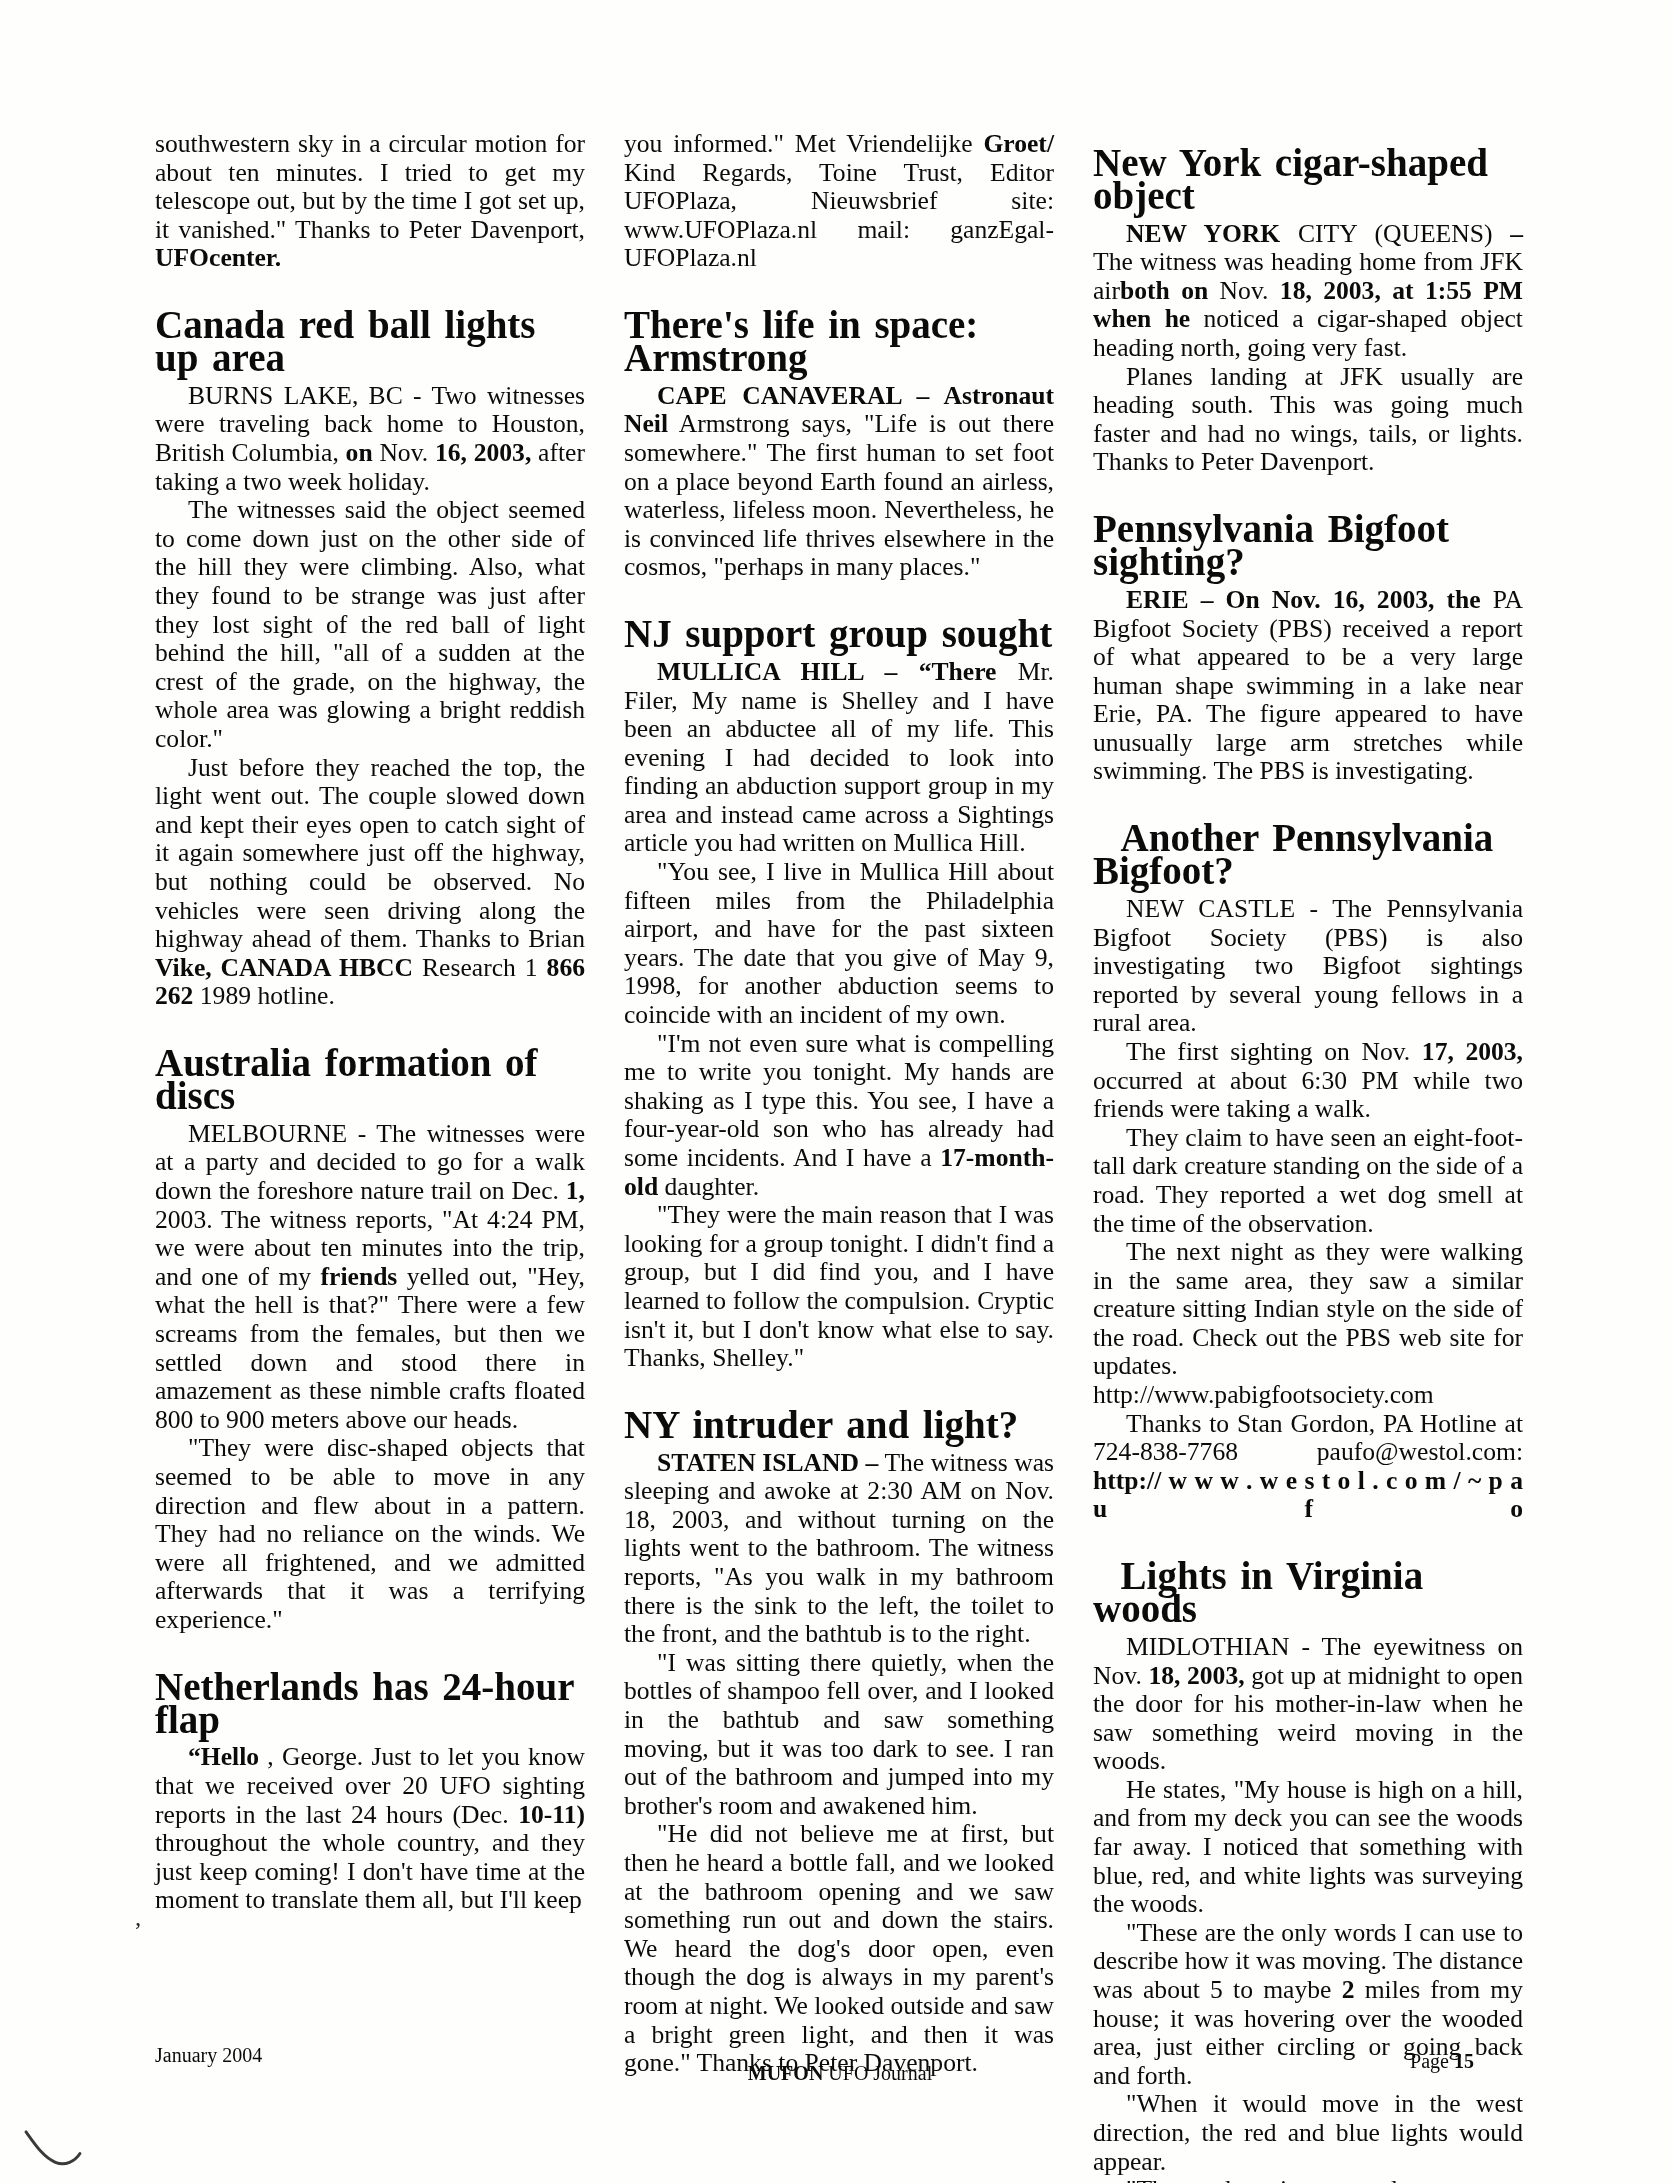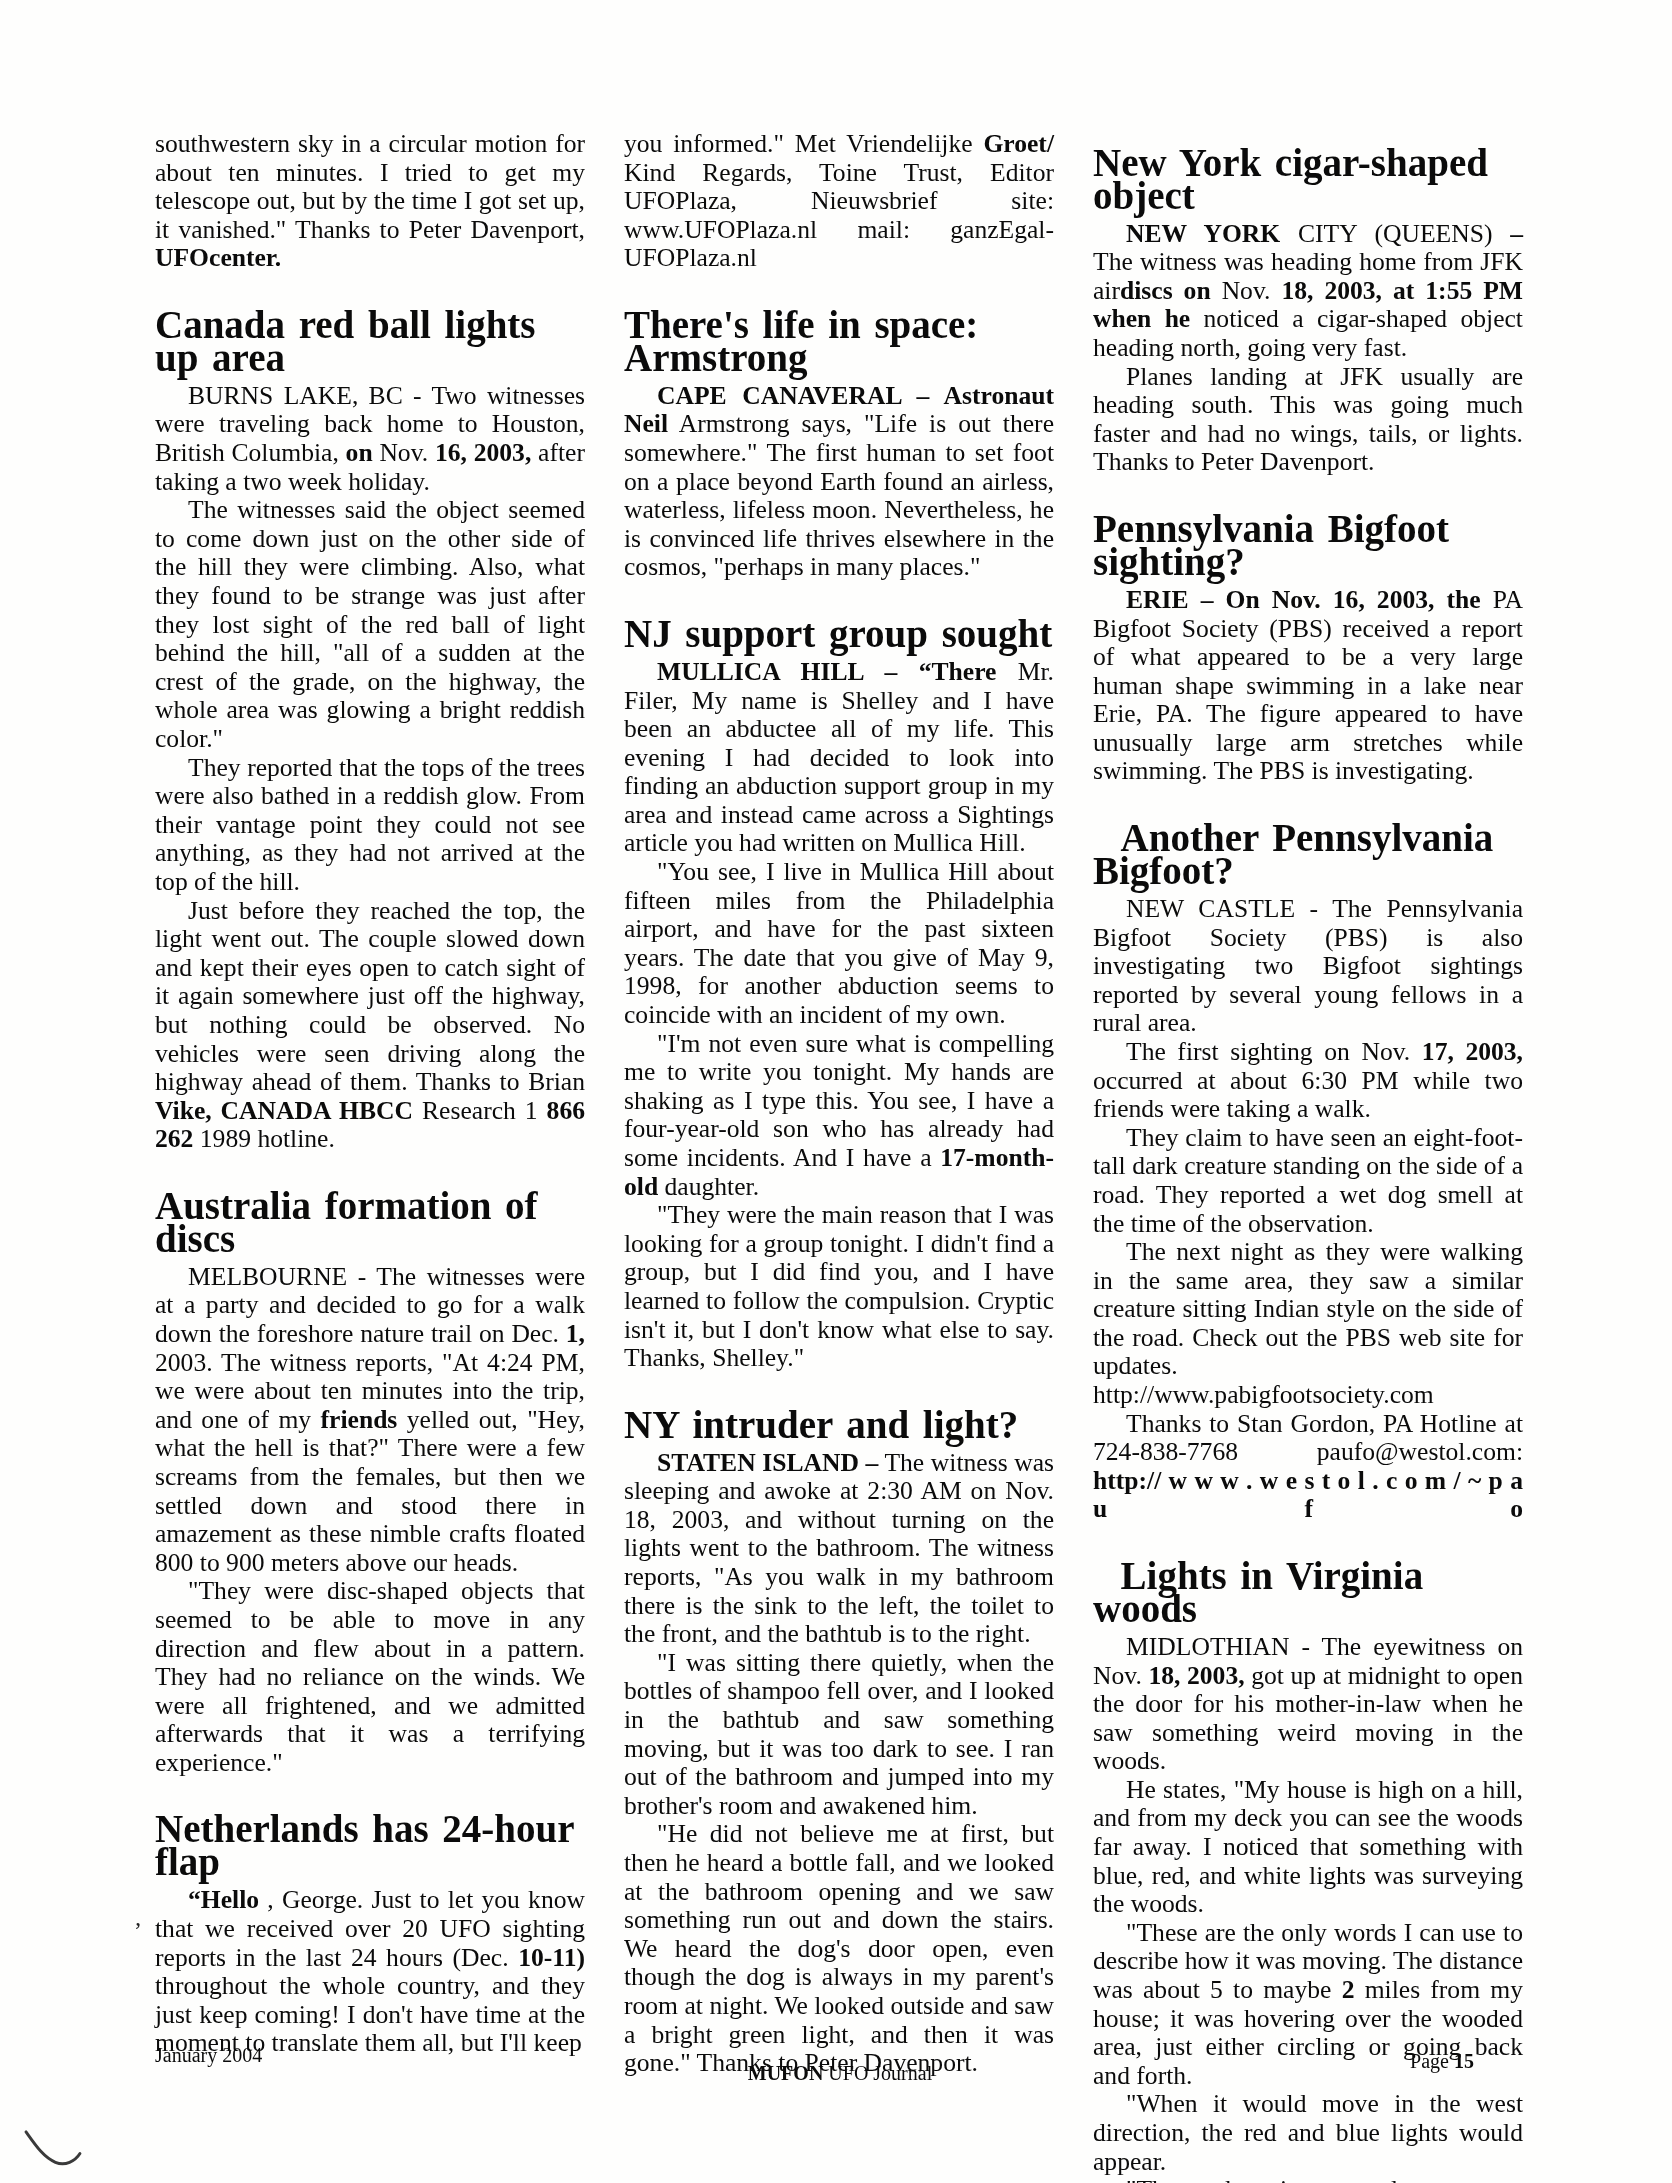--- a/index.html
+++ b/index.html
@@ -50,21 +50,20 @@
 <body>
 
 <div class="page">
 
   <main class="columns">
     <section class="col">
         <p class="noindent">southwestern sky in a circular motion for about ten minutes. I tried to get my telescope out, but by the time I got set up, it vanished." Thanks to Peter Davenport, <b>UFOcenter.</b></p>
         <h2>Canada red ball lights up area</h2>
         <p>BURNS LAKE, BC - Two witnesses were traveling back home to Houston, British Columbia, <b>on</b> Nov. <b>16, 2003,</b> after taking a two week holiday.</p>
         <p>The witnesses said the object seemed to come down just on the other side of the hill they were climbing. Also, what they found to be strange was just after they lost sight of the red ball of light behind the hill, "all of a sudden at the crest of the grade, on the highway, the whole area was glowing a bright reddish color."</p>
-        <p>They reported that the tops of the trees were also bathed in a reddish glow.  From their vantage point they could not see anything, as they had not arrived at the top of the hill.</p>
         <p>Just before they reached the top, the light went out. The couple slowed down and kept their eyes open to catch sight of it again somewhere just off the highway, but nothing could be observed. No vehicles were seen driving along the highway ahead of them. Thanks to Brian <b>Vike, CANADA HBCC</b> Research 1 <b>866 262</b> 1989 hotline.</p>
         <h2>Australia formation of discs</h2>
         <p>MELBOURNE - The witnesses were at a party and decided to go for a walk down the foreshore nature trail on Dec. <b>1,</b> 2003.  The witness reports, "At 4:24 PM, we were about ten minutes into the trip, and one of my <b>friends</b> yelled out, "Hey, what the hell is that?" There were a few screams from the females, but then we settled down and stood there in amazement as these nimble crafts floated 800 to 900 meters above our heads.</p>
         <p>"They were disc-shaped objects that seemed to be able to move in any direction and flew about in a pattern. They had no reliance on the winds. We were all frightened, and we admitted afterwards that it was a terrifying experience."</p>
         <h2>Netherlands has 24-hour flap</h2>
         <p><b>“Hello</b> , George. Just to let you know that we received over 20 UFO sighting reports in the last 24 hours (Dec. <b>10-11)</b> throughout the whole country, and they just keep coming! I don't have time at the moment to translate them all, but I'll keep</p>
       </section>
     <section class="col">
         <p class="noindent">you informed." Met Vriendelijke <b>Groet/</b> Kind Regards, Toine Trust, Editor UFOPlaza, Nieuwsbrief site: www.UFOPlaza.nl mail: ganzEgal-UFOPlaza.nl</p>
         <h2>There's life in space: Armstrong</h2>
@@ -74,21 +73,21 @@
         <p>"You see, I live in Mullica Hill about fifteen miles from the Philadelphia airport, and have for the past sixteen years. The date that you give of May 9,  1998, for another abduction seems to coincide with an incident of my own.</p>
         <p>"I'm not even sure what is compelling me to write you tonight. My hands are shaking as I type this. You see, I have a four-year-old son who has already had some incidents. And I have a <b>17-month-old</b> daughter.</p>
         <p>"They were the main reason that I was looking for a group tonight. I didn't find a group, but I did find you, and I have learned to follow the compulsion. Cryptic isn't it, but I don't know what else to say. Thanks, Shelley."</p>
         <h2>NY intruder and light?</h2>
         <p><b>STATEN ISLAND –</b> The witness was sleeping and awoke at 2:30 AM on Nov. 18, 2003, and without turning on the lights went to the bathroom. The witness reports, "As you walk in my bathroom there is the sink to the left, the toilet to the front, and the bathtub is to the right.</p>
         <p>"I was sitting there quietly, when the bottles of shampoo fell over, and I looked in the bathtub and saw something moving, but it was too dark to see. I ran out of the bathroom and jumped into my brother's room and awakened him.</p>
         <p>"He did not believe me at first, but then he heard a bottle fall, and we looked at the bathroom opening and we saw something run out and down the stairs. We heard the dog's door open, even though the dog is always in my parent's room at night. We looked outside and saw a bright green light, and then it was gone." Thanks to Peter Davenport.</p>
       </section>
     <section class="col">
         <h2 class="first">New York cigar-shaped object</h2>
-        <p><b>NEW YORK</b> CITY (QUEENS) <b>–</b> The witness was heading home from JFK air<b>discs on</b> Nov. <b>18, 2003, at 1:55 PM when he</b> noticed a cigar-shaped object heading north, going very fast.</p>
+        <p><b>NEW YORK</b> CITY (QUEENS) <b>–</b> The witness was heading home from JFK air<b>both on</b> Nov. <b>18, 2003, at 1:55 PM when he</b> noticed a cigar-shaped object heading north, going very fast.</p>
         <p>Planes landing at JFK usually are heading south. This was going much faster and had no wings, tails, or lights. Thanks to Peter Davenport.</p>
         <h2>Pennsylvania Bigfoot sighting?</h2>
         <p><b>ERIE – On Nov. 16, 2003, the</b> PA Bigfoot Society (PBS) received a report of what appeared to be a very large human shape swimming in a lake near Erie, PA. The figure appeared to have unusually large arm stretches while swimming. The PBS is investigating.</p>
         <h2 class="indent">Another Pennsylvania Bigfoot?</h2>
         <p>NEW CASTLE  - The Pennsylvania Bigfoot Society (PBS) is also investigating two Bigfoot sightings reported by several young fellows in a rural area.</p>
         <p>The first sighting on Nov.  <b>17, 2003,</b> occurred at about 6:30 PM while two  friends were taking a walk.</p>
         <p>They claim to have seen an eight-foot-tall dark creature standing on the side of a road.  They reported a wet dog smell at the time of the observation.</p>
         <p>The next night as they were walking in the same area, they saw a similar creature sitting Indian style on the side of the road. Check out the PBS web site for updates. http://www.pabigfootsociety.com</p>
         <p class="jlast">Thanks to Stan Gordon, PA Hotline at 724-838-7768 paufo@westol.com: <b>http:// w w w . w e s t o l . c o m / ~ p a u f o</b></p>
         <h2 class="indent">Lights  in Virginia woods</h2>

